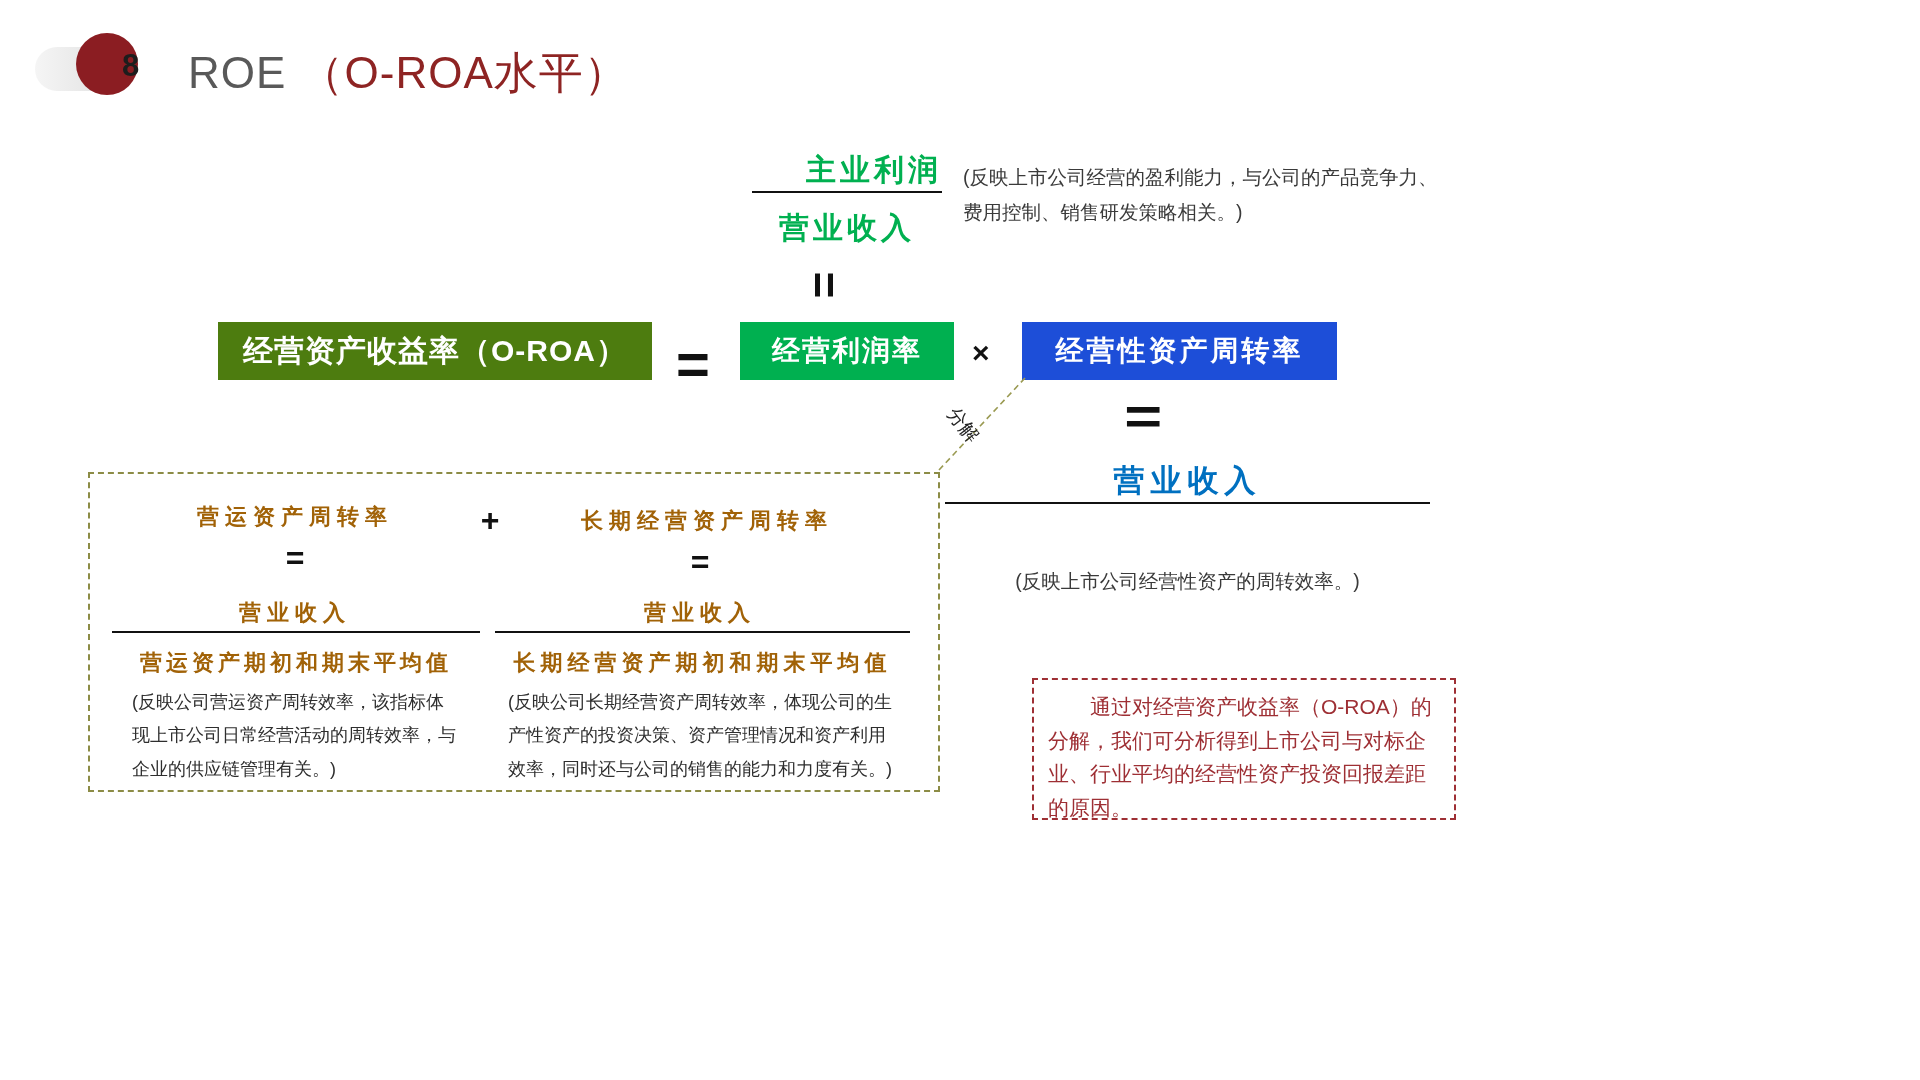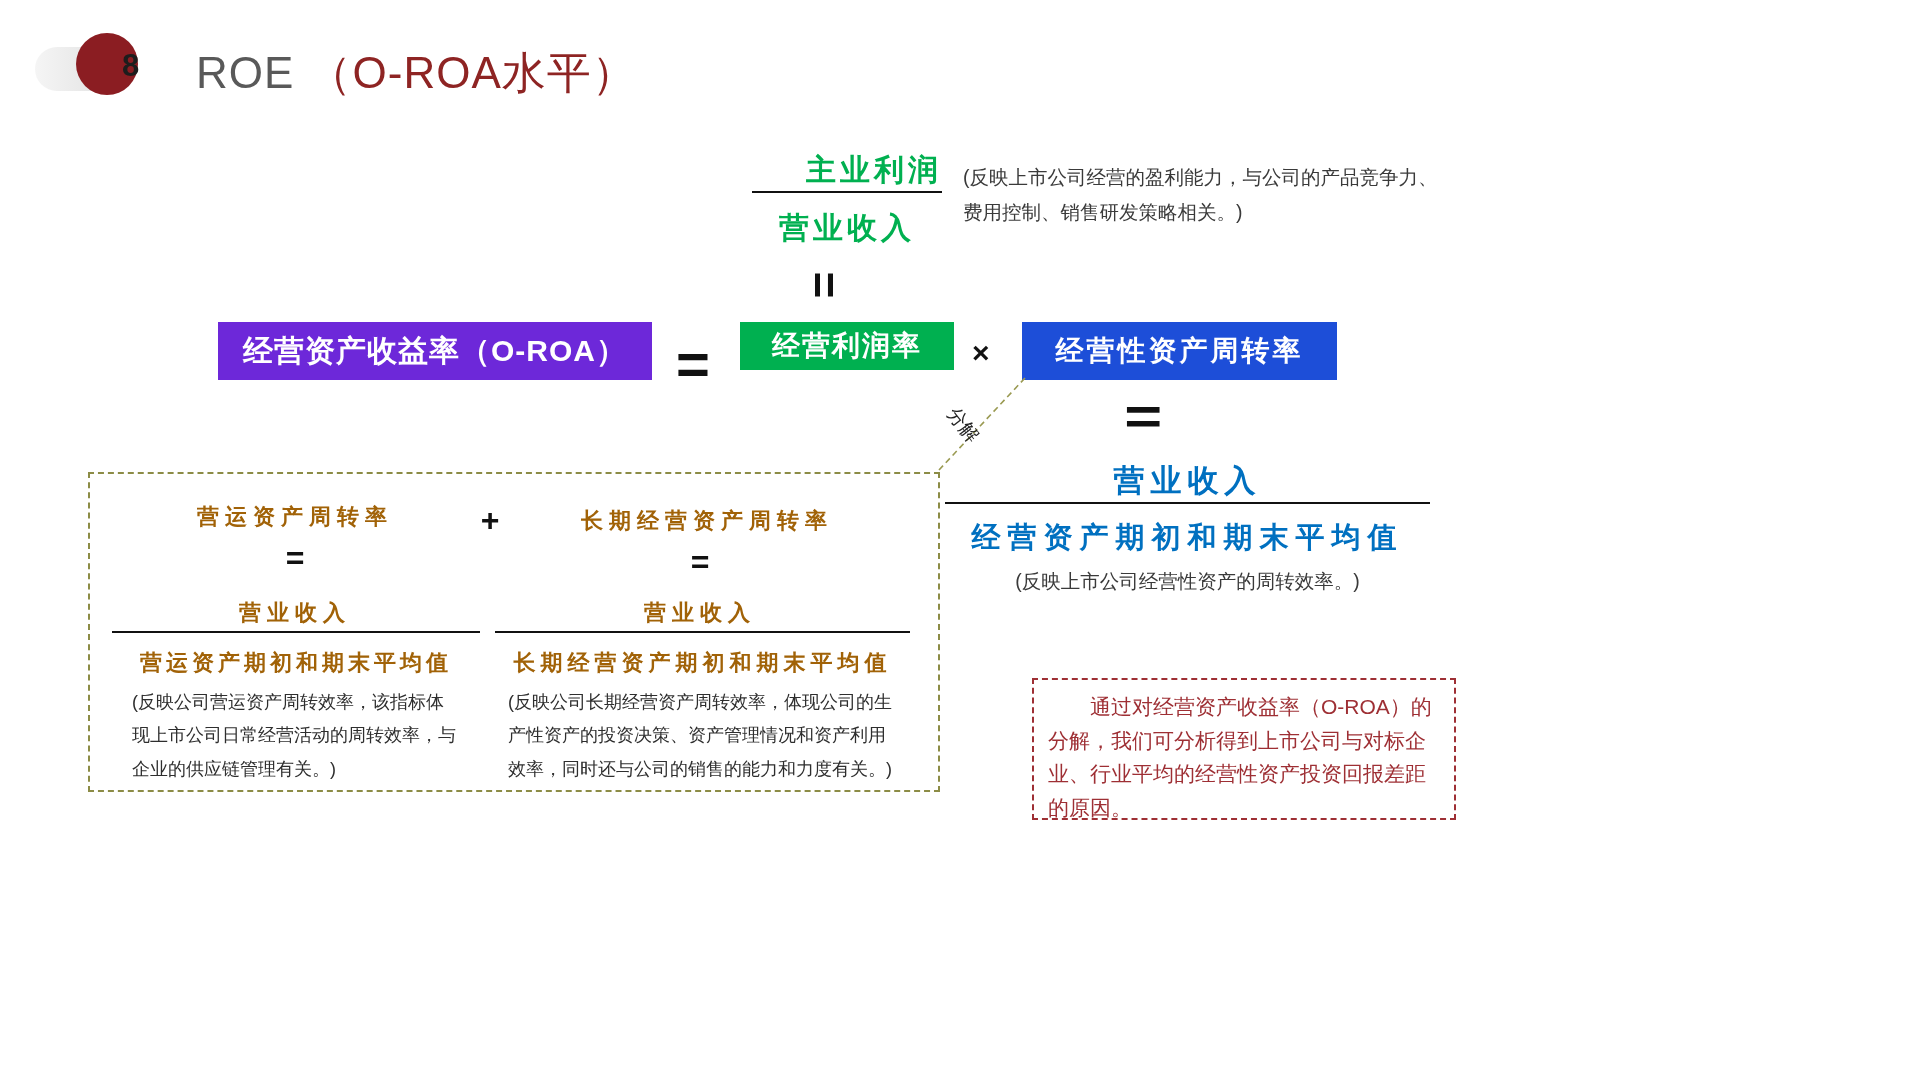--- a/index.html
+++ b/index.html
@@ -8,36 +8,36 @@
     font-family:"Liberation Sans","DejaVu Sans",sans-serif;color:#222;
   }
   .abs{position:absolute;}
   
   .pill{left:35px;top:47px;width:100px;height:44px;border-radius:22px;
         background:linear-gradient(90deg,#f5f5f5,#dcdcdc);} 
   .num-circle{left:76px;top:33px;width:62px;height:62px;border-radius:50%;background:#8b1d22;}
   .page-num{left:122px;top:48px;font-size:31px;font-weight:700;color:#1d1d1d;z-index:3;}
   
   .title{left:188px;top:44px;font-size:44px;font-weight:500;letter-spacing:1px;}
-  .title .roe{color:#595959;margin-left:8px;}
+  .title .roe{color:#595959;}
   .title .suffix{color:#8e2423;}
   
   .g-num{left:752px;top:150px;width:190px;text-align:right;font-size:30px;font-weight:700;
          color:#00b050;letter-spacing:4px;}
   .g-line{left:752px;top:191px;width:190px;height:2px;background:#111;}
   .g-den{left:752px;top:208px;width:190px;text-align:center;font-size:30px;font-weight:700;
          color:#00b050;letter-spacing:4px;}
   .v-eq{left:796px;top:258px;font-size:46px;font-weight:800;color:#111;
         transform:rotate(90deg);transform-origin:center;display:inline-block;width:56px;text-align:center;}
   .prof-note{left:963px;top:160px;width:482px;font-size:19.5px;line-height:1.8;color:#3a3a3a;}
   
   .box{display:flex;align-items:center;justify-content:center;color:#fff;font-weight:700;}
-  .oroa-box{left:218px;top:322px;width:434px;height:58px;background:#6d28d9;font-size:30px;letter-spacing:1px;}
+  .oroa-box{left:218px;top:322px;width:434px;height:58px;background:#4d7c0f;font-size:30px;letter-spacing:1px;}
   .eq-main{left:676px;top:330px;font-size:58px;font-weight:800;color:#111;}
-  .margin-box{left:740px;top:322px;width:214px;height:48px;background:#00b050;font-size:28px;letter-spacing:2px;}
+  .margin-box{left:740px;top:322px;width:214px;height:58px;background:#00b050;font-size:28px;letter-spacing:2px;}
   .times{left:972px;top:336px;font-size:30px;font-weight:700;color:#111;}
   .turnover-box{left:1022px;top:322px;width:315px;height:58px;background:#1d4ed8;font-size:28px;letter-spacing:3px;}
   .eq-turn{left:1128px;top:386px;font-size:52px;font-weight:800;color:#111;transform:scaleX(1.25);}
   
   .b-num{left:945px;top:460px;width:485px;text-align:center;font-size:31px;font-weight:700;
          color:#0070c0;letter-spacing:6px;}
   .b-line{left:945px;top:502px;width:485px;height:2px;background:#111;}
   .b-den{left:945px;top:518px;width:485px;text-align:center;font-size:29px;font-weight:700;
          color:#0070c0;letter-spacing:7px;}
   .b-note{left:945px;top:568px;width:485px;text-align:center;font-size:19.5px;color:#3a3a3a;}
@@ -86,21 +86,20 @@
 
   <div class="abs box oroa-box">经营资产收益率（O-ROA）</div>
   <div class="abs eq-main">=</div>
   <div class="abs box margin-box">经营利润率</div>
   <div class="abs times">×</div>
   <div class="abs box turnover-box">经营性资产周转率</div>
 
   <div class="abs eq-turn">=</div>
   <div class="abs b-num">营业收入</div>
   <div class="abs b-line"></div>
-  <div class="abs b-den">经营资产期初和期末平均值</div>
   <div class="abs b-note">(反映上市公司经营性资产的周转效率。)</div>
 
   <svg class="abs dec-svg" viewBox="0 0 105 104">
     <line x1="92" y1="6" x2="6" y2="98" stroke="#9a9a52" stroke-width="1.6" stroke-dasharray="6 4"></line>
   </svg>
   <div class="abs dec-label">分解</div>
 
   <div class="abs panel"></div>
 
   <div class="abs p-title-a brown">营运资产周转率</div>

